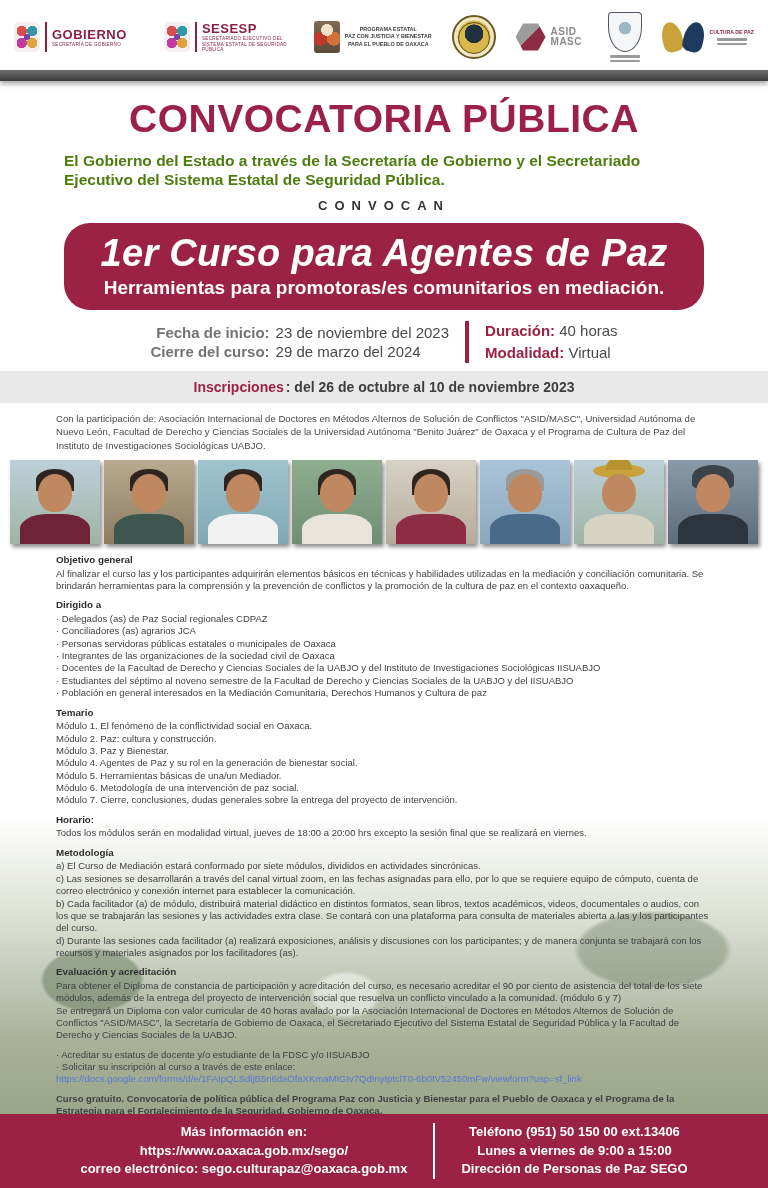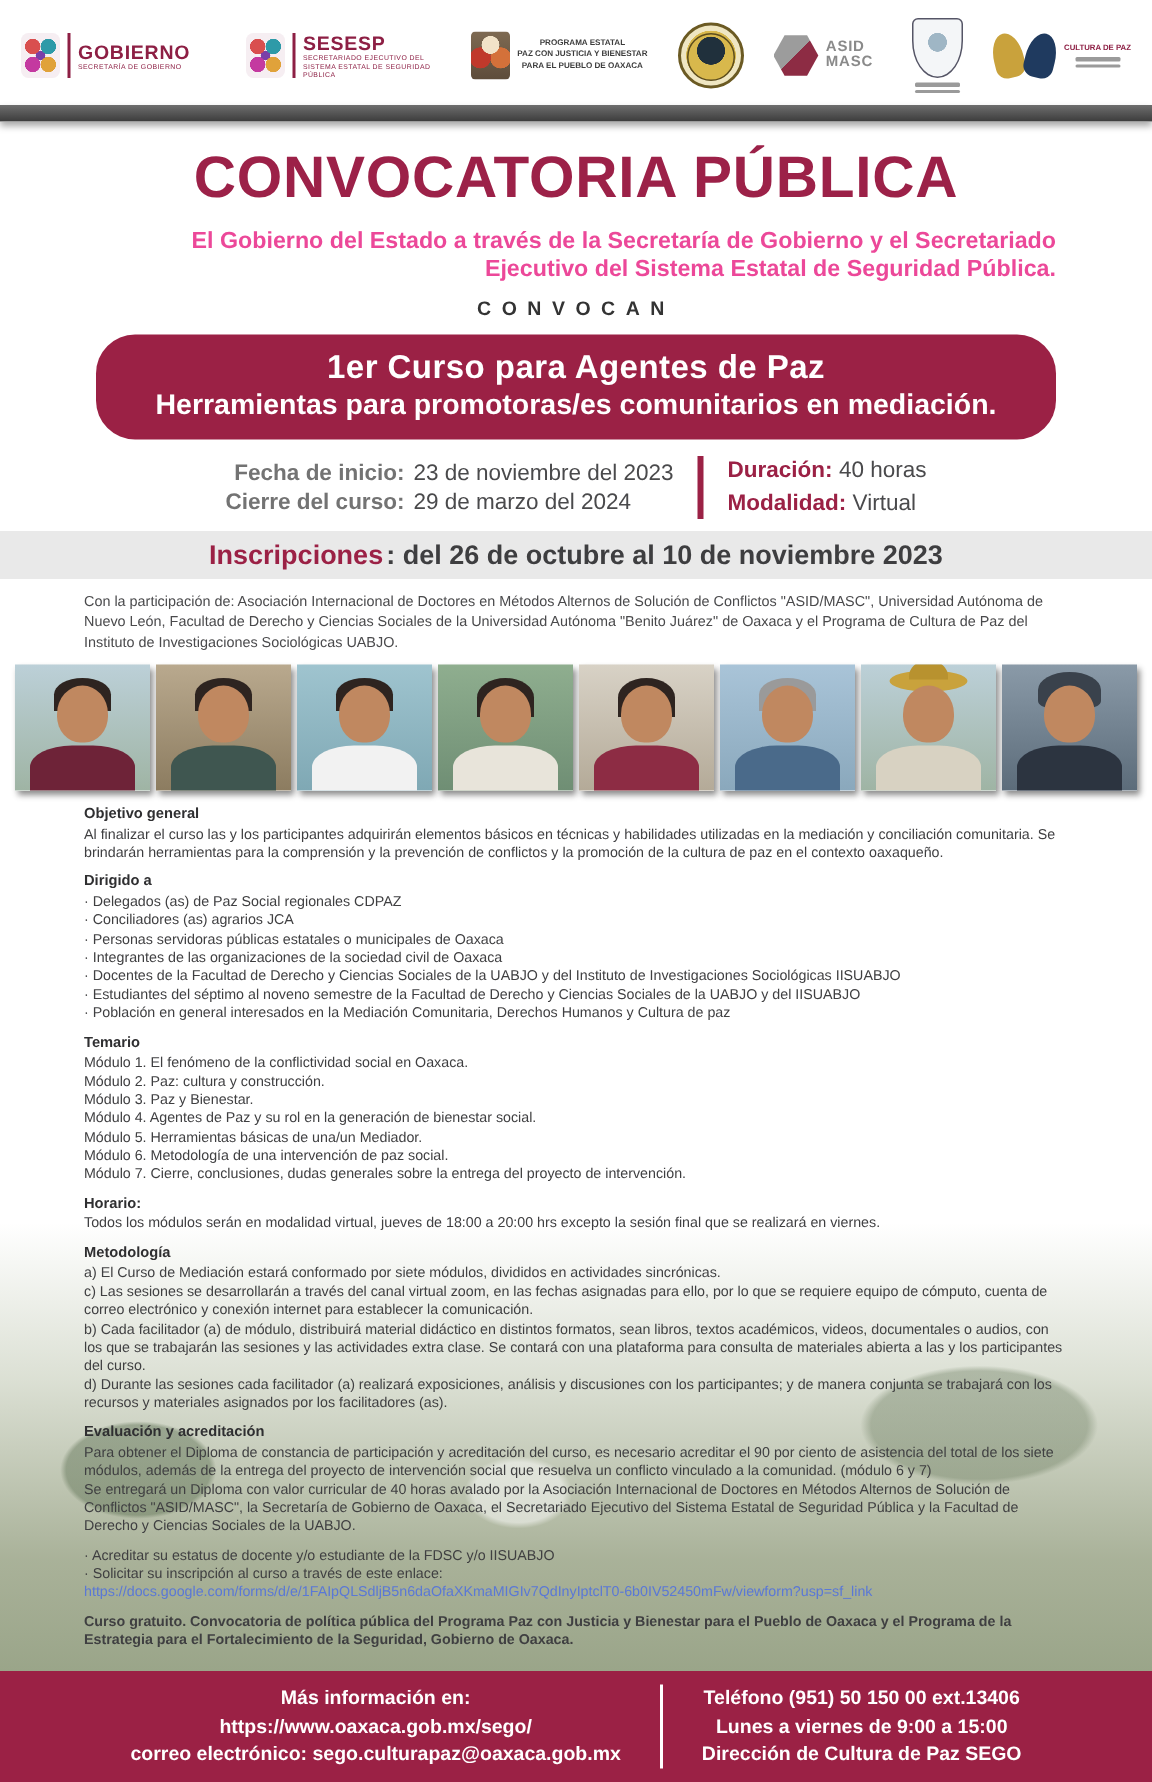--- a/index.html
+++ b/index.html
@@ -48,43 +48,43 @@
   .cdp-lines { font-size:4.6px; color:#555; line-height:1.3; }
   .cdp-lines b { color:#8d1f44; font-size:5.2px; }
 
   
   .ribbon { height:11px; background:linear-gradient(#6e6e6e,#3c3c3c);
             box-shadow:0 3px 5px rgba(0,0,0,.35); }
 
   
   .title { margin-top:16px; text-align:center; font-size:39px; font-weight:bold;
            color:#9c2148; letter-spacing:.5px; }
-  .intro { margin:10px auto 6px; width:640px; text-align:right; font-size:15.5px;
-           font-weight:bold; color:#ec4899; line-height:1.25; }
+  .intro { margin:10px auto 6px; width:640px; text-align:left; font-size:15.5px;
+           font-weight:bold; color:#4d7c0f; line-height:1.25; }
   .convocan { margin:8px 0 10px; text-align:center; font-size:13px; font-weight:bold;
               color:#333; letter-spacing:7px; }
 
   
   .banner { width:640px; margin:0 auto; background:#9b2145; border-radius:26px;
             padding:9px 10px 11px; text-align:center; color:#fff; }
-  .banner .b1 { font-size:22px; font-weight:bold; letter-spacing:.3px; }
+  .banner .b1 { font-size:38px; font-weight:bold; letter-spacing:.3px;font-style:italic; }
   .banner .b2 { font-size:19px; font-weight:bold; margin-top:2px; }
 
   
   .dates { margin:10px auto 8px; display:flex; justify-content:center; align-items:center; gap:16px; }
   .dgrid { display:grid; grid-template-columns:auto auto; column-gap:6px; row-gap:2px;
            font-size:15px; color:#4a4a4c; }
   .dgrid .lab { font-weight:bold; color:#737373; text-align:right; }
   .ddiv { width:4px; height:42px; background:#9b2145; }
   .dright { font-size:15px; color:#4a4a4c; line-height:1.45; }
   .dright b { color:#9b2145; }
 
   
   .insc { height:32px; background:#e9e9e9; display:flex; align-items:center; justify-content:center;
-          font-size:18px; color:#3e3e40; font-weight:bold; }
+          font-size:14px; color:#3e3e40; font-weight:bold; }
   .insc b { color:#9b2145; margin-right:2px; }
 
   
   .partic { margin:9px 56px 8px; font-size:9.6px; color:#4a4a4c; line-height:1.38; }
 
   
   .photos { display:flex; gap:4px; padding:0 10px; margin-bottom:10px; }
   .photo { position:relative; width:90px; height:84px; overflow:hidden;
            box-shadow:2px 3px 4px rgba(0,0,0,.45); background:linear-gradient(#bcd0d8,#9fb4a4); }
   .photo .head { position:absolute; left:50%; top:14px; transform:translateX(-50%);
@@ -324,17 +324,17 @@
   <footer class="footer">
     <div class="fcol">
       <div>Más información en:</div>
       <a href="#">https://www.oaxaca.gob.mx/sego/</a>
       <div>correo electrónico: sego.culturapaz@oaxaca.gob.mx</div>
     </div>
     <div class="fdiv"></div>
     <div class="fcol">
       <div>Teléfono (951) 50 150 00 ext.13406</div>
       <div>Lunes a viernes de 9:00 a 15:00</div>
-      <div>Dirección de Cultura de Paz SEGO</div>
+      <div>Dirección de Personas de Paz SEGO</div>
     </div>
   </footer>
 
 </div>
 
 </body></html>

